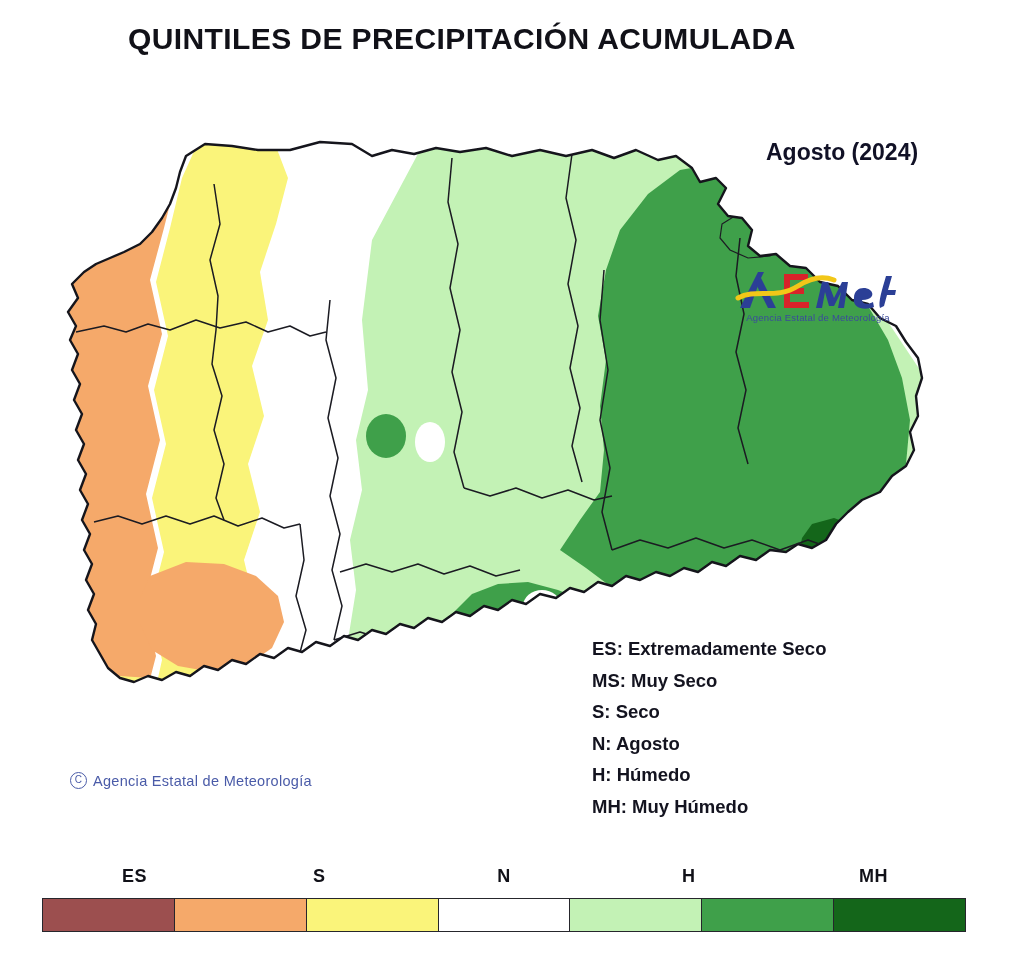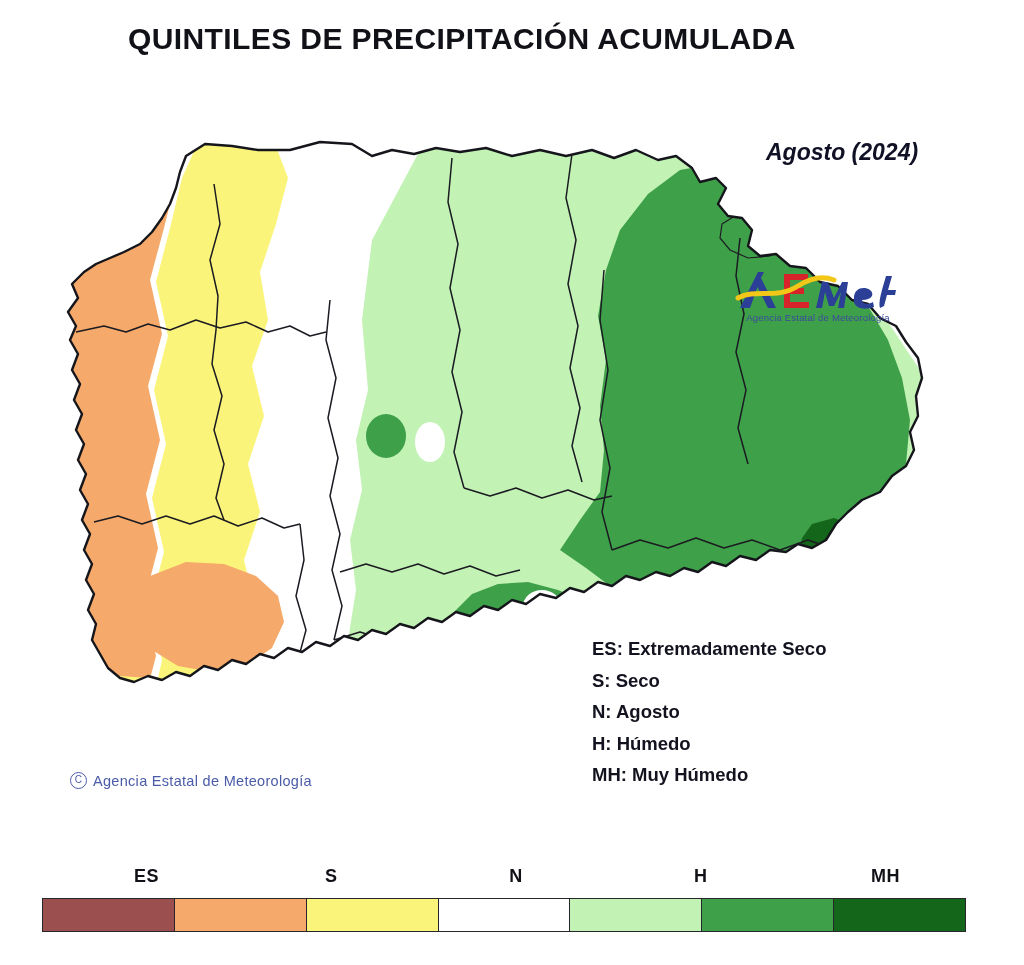--- a/index.html
+++ b/index.html
@@ -28,21 +28,20 @@
   }
 
   #date-label {
     position: absolute;
     left: 766px;
     top: 139px;
     font-size: 23px;
     font-weight: bold;
     color: #111126;
     white-space: nowrap;
-    font-style: italic;
   }
 
   
   #map-area {
     position: absolute;
     left: 0px;
     top: 120px;
     width: 1024px;
     height: 700px;
   }
@@ -114,21 +113,21 @@
   
   #colorbar-wrap {
     position: absolute;
     left: 42px;
     top: 866px;
     width: 924px;
     height: 70px;
   }
   #colorbar-labels {
     position: absolute;
-    left: 12px;
+    left: 0;
     top: 0;
     width: 924px;
     height: 30px;
     display: flex;
     justify-content: space-between;
   }
   #colorbar-labels .cb-label {
     flex: 1 1 0;
     text-align: center;
     font-size: 18px;
@@ -316,20 +315,21 @@
   <div class="logo-sub">Agencia Estatal de Meteorología</div>
 </div>
 
 <div id="copyright">
   <span class="copy-mark">C</span>
   <span>Agencia Estatal de Meteorología</span>
 </div>
 
 <div id="legend-key">
   <div class="legend-row">ES: Extremadamente Seco</div>
+  <div class="legend-row">MS: Muy Seco</div>
   <div class="legend-row">S: Seco</div>
   <div class="legend-row">N: Agosto</div>
   <div class="legend-row">H: Húmedo</div>
   <div class="legend-row">MH: Muy Húmedo</div>
 </div>
 
 <div id="colorbar-wrap">
   <div id="colorbar-labels">
     <div class="cb-label">ES</div>
     <div class="cb-label">S</div>

